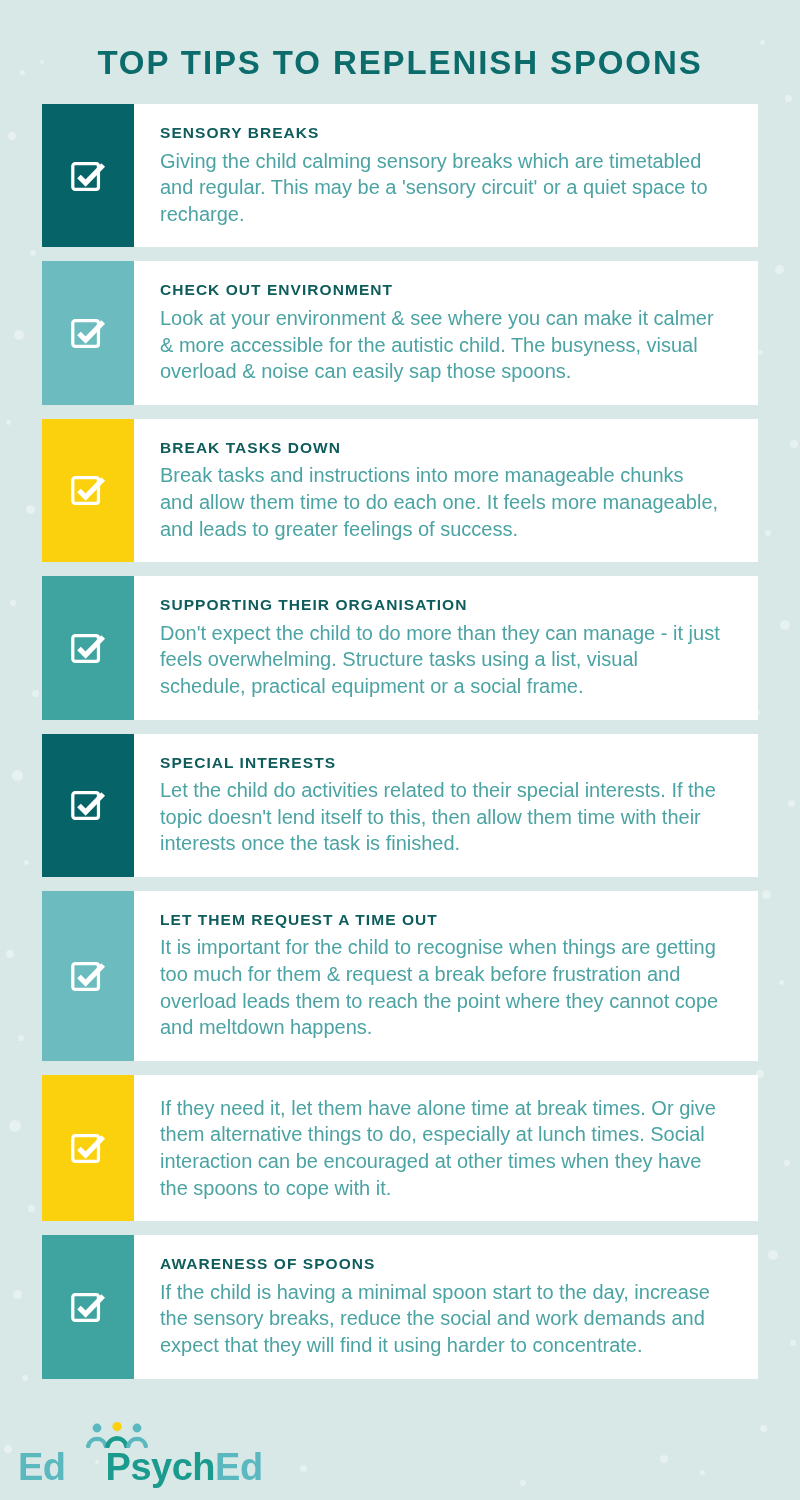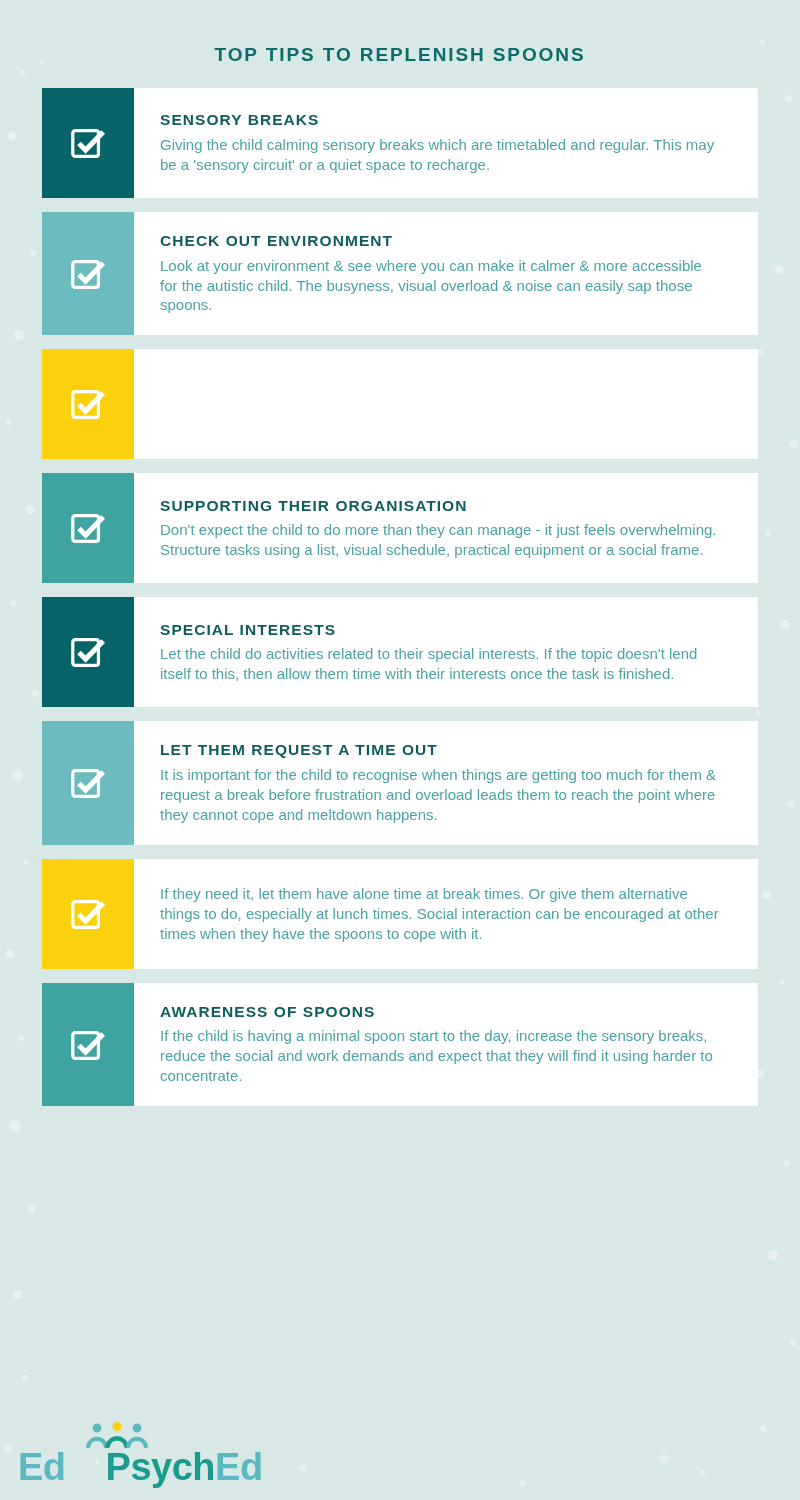--- a/index.html
+++ b/index.html
@@ -38,21 +38,21 @@
     padding: 0;
   }
 
   
   .title-wrap {
     padding-top: 44px;
     padding-bottom: 22px;
     text-align: center;
   }
   .page-title {
-    font-size: 19px;
+    font-size: 33px;
     font-weight: bold;
     letter-spacing: 1.9px;
     color: #0c6b6b;
     text-transform: uppercase;
     font-family: "Liberation Sans", sans-serif;
   }
 
   
   .cards {
     padding: 0 42px;
@@ -94,21 +94,21 @@
     font-size: 15.5px;
     font-weight: bold;
     letter-spacing: 1.05px;
     color: #0e5c5c;
     text-transform: uppercase;
     margin-bottom: 5px;
     line-height: 1.2;
   }
 
   .card-text {
-    font-size: 15px;
+    font-size: 20px;
     line-height: 1.33;
     color: #4ba3a3;
     font-weight: normal;
   }
 
   
   .footer {
     position: absolute;
     left: 18px;
     bottom: 14px;
@@ -218,20 +218,24 @@
       </div>
       <div class="tip-card">
         <div class="icon-block" style="background: rgb(251, 209, 13);">
           <span>
             <svg class="check-icon" viewBox="0 0 40 40" aria-hidden="true">
               <rect x="4" y="7" width="27" height="27" rx="2.5" fill="none" stroke="#ffffff" stroke-width="3.4"></rect>
               <path d="M10.5 20.5 L17.5 27.5 L36 8.5" fill="none" stroke="#ffffff" stroke-width="5.4" stroke-linecap="butt" stroke-linejoin="miter"></path>
             </svg>
           </span>
         </div>
+        <div class="card-body">
+          <div class="card-heading">BREAK TASKS DOWN</div>
+          <div class="card-text">Break tasks and instructions into more manageable chunks and allow them time to do each one. It feels more manageable, and leads to greater feelings of success.</div>
+        </div>
       </div>
       <div class="tip-card">
         <div class="icon-block" style="background: rgb(63, 163, 160);">
           <span>
             <svg class="check-icon" viewBox="0 0 40 40" aria-hidden="true">
               <rect x="4" y="7" width="27" height="27" rx="2.5" fill="none" stroke="#ffffff" stroke-width="3.4"></rect>
               <path d="M10.5 20.5 L17.5 27.5 L36 8.5" fill="none" stroke="#ffffff" stroke-width="5.4" stroke-linecap="butt" stroke-linejoin="miter"></path>
             </svg>
           </span>
         </div>

